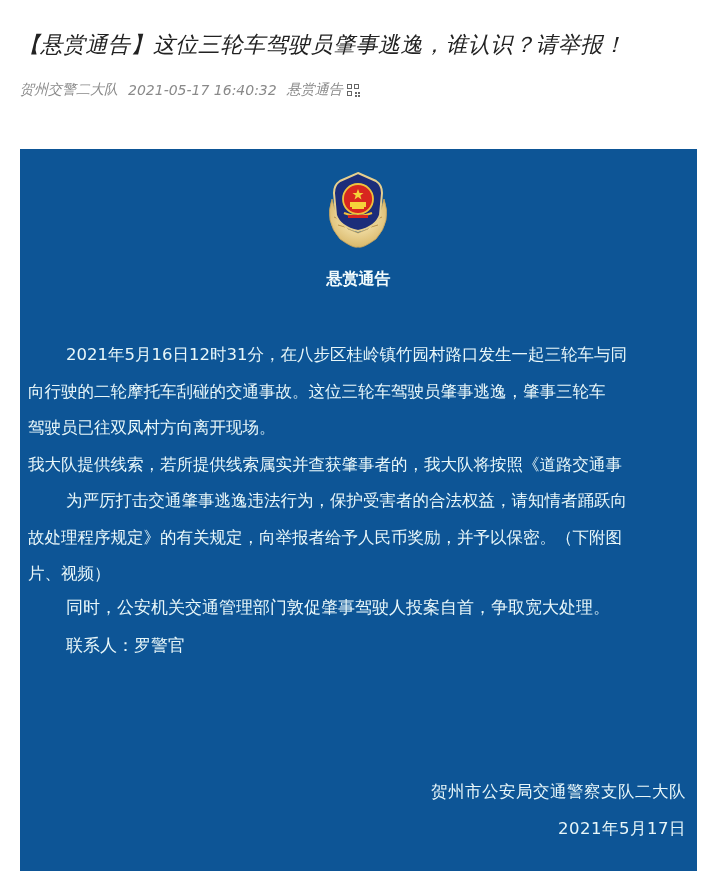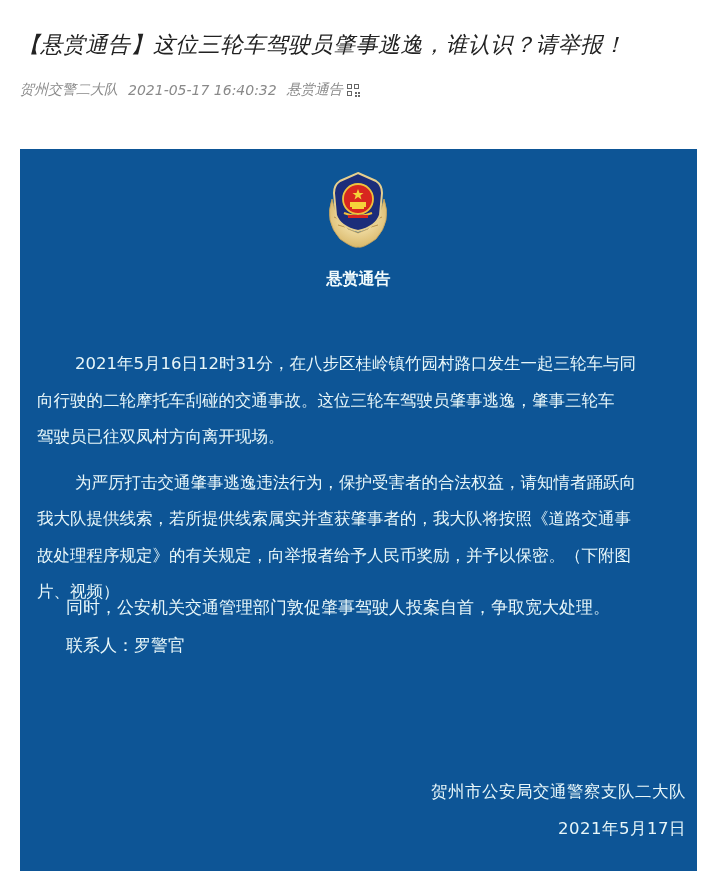--- a/index.html
+++ b/index.html
@@ -31,21 +31,21 @@
   }
   .emblem { position:absolute; left:298px; top:20px; width:80px; height:80px; }
   .panel-heading {
     position:absolute; left:0; right:0; top:120px; text-align:center;
     font-size:16px; font-weight:bold; color:#f2fbfc;
   }
   .body-text {
     position:absolute; left:8px; width:662px; top:188px;
     font-size:16.5px; line-height:36.5px; color:#e8f7f9;
   }
-  .body-text p { margin:9px; }
+  .body-text p { margin:0; }
   .contact { position:absolute; left:46px; font-size:17px; color:#e8f7f9; white-space:nowrap; }
   .sign {
     position:absolute; right:11px; font-size:16.5px; color:#e8f7f9; text-align:left; white-space:nowrap;
     letter-spacing:0.5px;
   }
 </style>
 </head>
 <body>
 
 <div class="title">【悬赏通告】这位三轮车驾驶员肇事逃逸，谁认识？请举报！</div>
@@ -89,22 +89,22 @@
 
   <div class="panel-heading">悬赏通告</div>
 
   <div class="body-text">
     <p>
       <span style="display:block;padding-left:38px">2021年5月16日12时31分，在八步区桂岭镇竹园村路口发生一起三轮车与同</span>
       <span style="display:block">向行驶的二轮摩托车刮碰的交通事故。这位三轮车驾驶员肇事逃逸，肇事三轮车</span>
       <span style="display:block">驾驶员已往双凤村方向离开现场。</span>
     </p>
     <p>
+      <span style="display:block">我大队提供线索，若所提供线索属实并查获肇事者的，我大队将按照《道路交通事</span>
       <span style="display:block;padding-left:38px">为严厉打击交通肇事逃逸违法行为，保护受害者的合法权益，请知情者踊跃向</span>
-      <span style="display:block">我大队提供线索，若所提供线索属实并查获肇事者的，我大队将按照《道路交通事</span>
       <span style="display:block">故处理程序规定》的有关规定，向举报者给予人民币奖励，并予以保密。（下附图</span>
       <span style="display:block">片、视频）</span>
     </p>
   </div>
 
   <div class="contact" style="top:447px">同时，公安机关交通管理部门敦促肇事驾驶人投案自首，争取宽大处理。</div>
   <div class="contact" style="top:485px">联系人：罗警官</div>
 
   <div class="sign" style="top:632px">贺州市公安局交通警察支队二大队</div>
   <div class="sign" style="top:669px">2021年5月17日</div>

